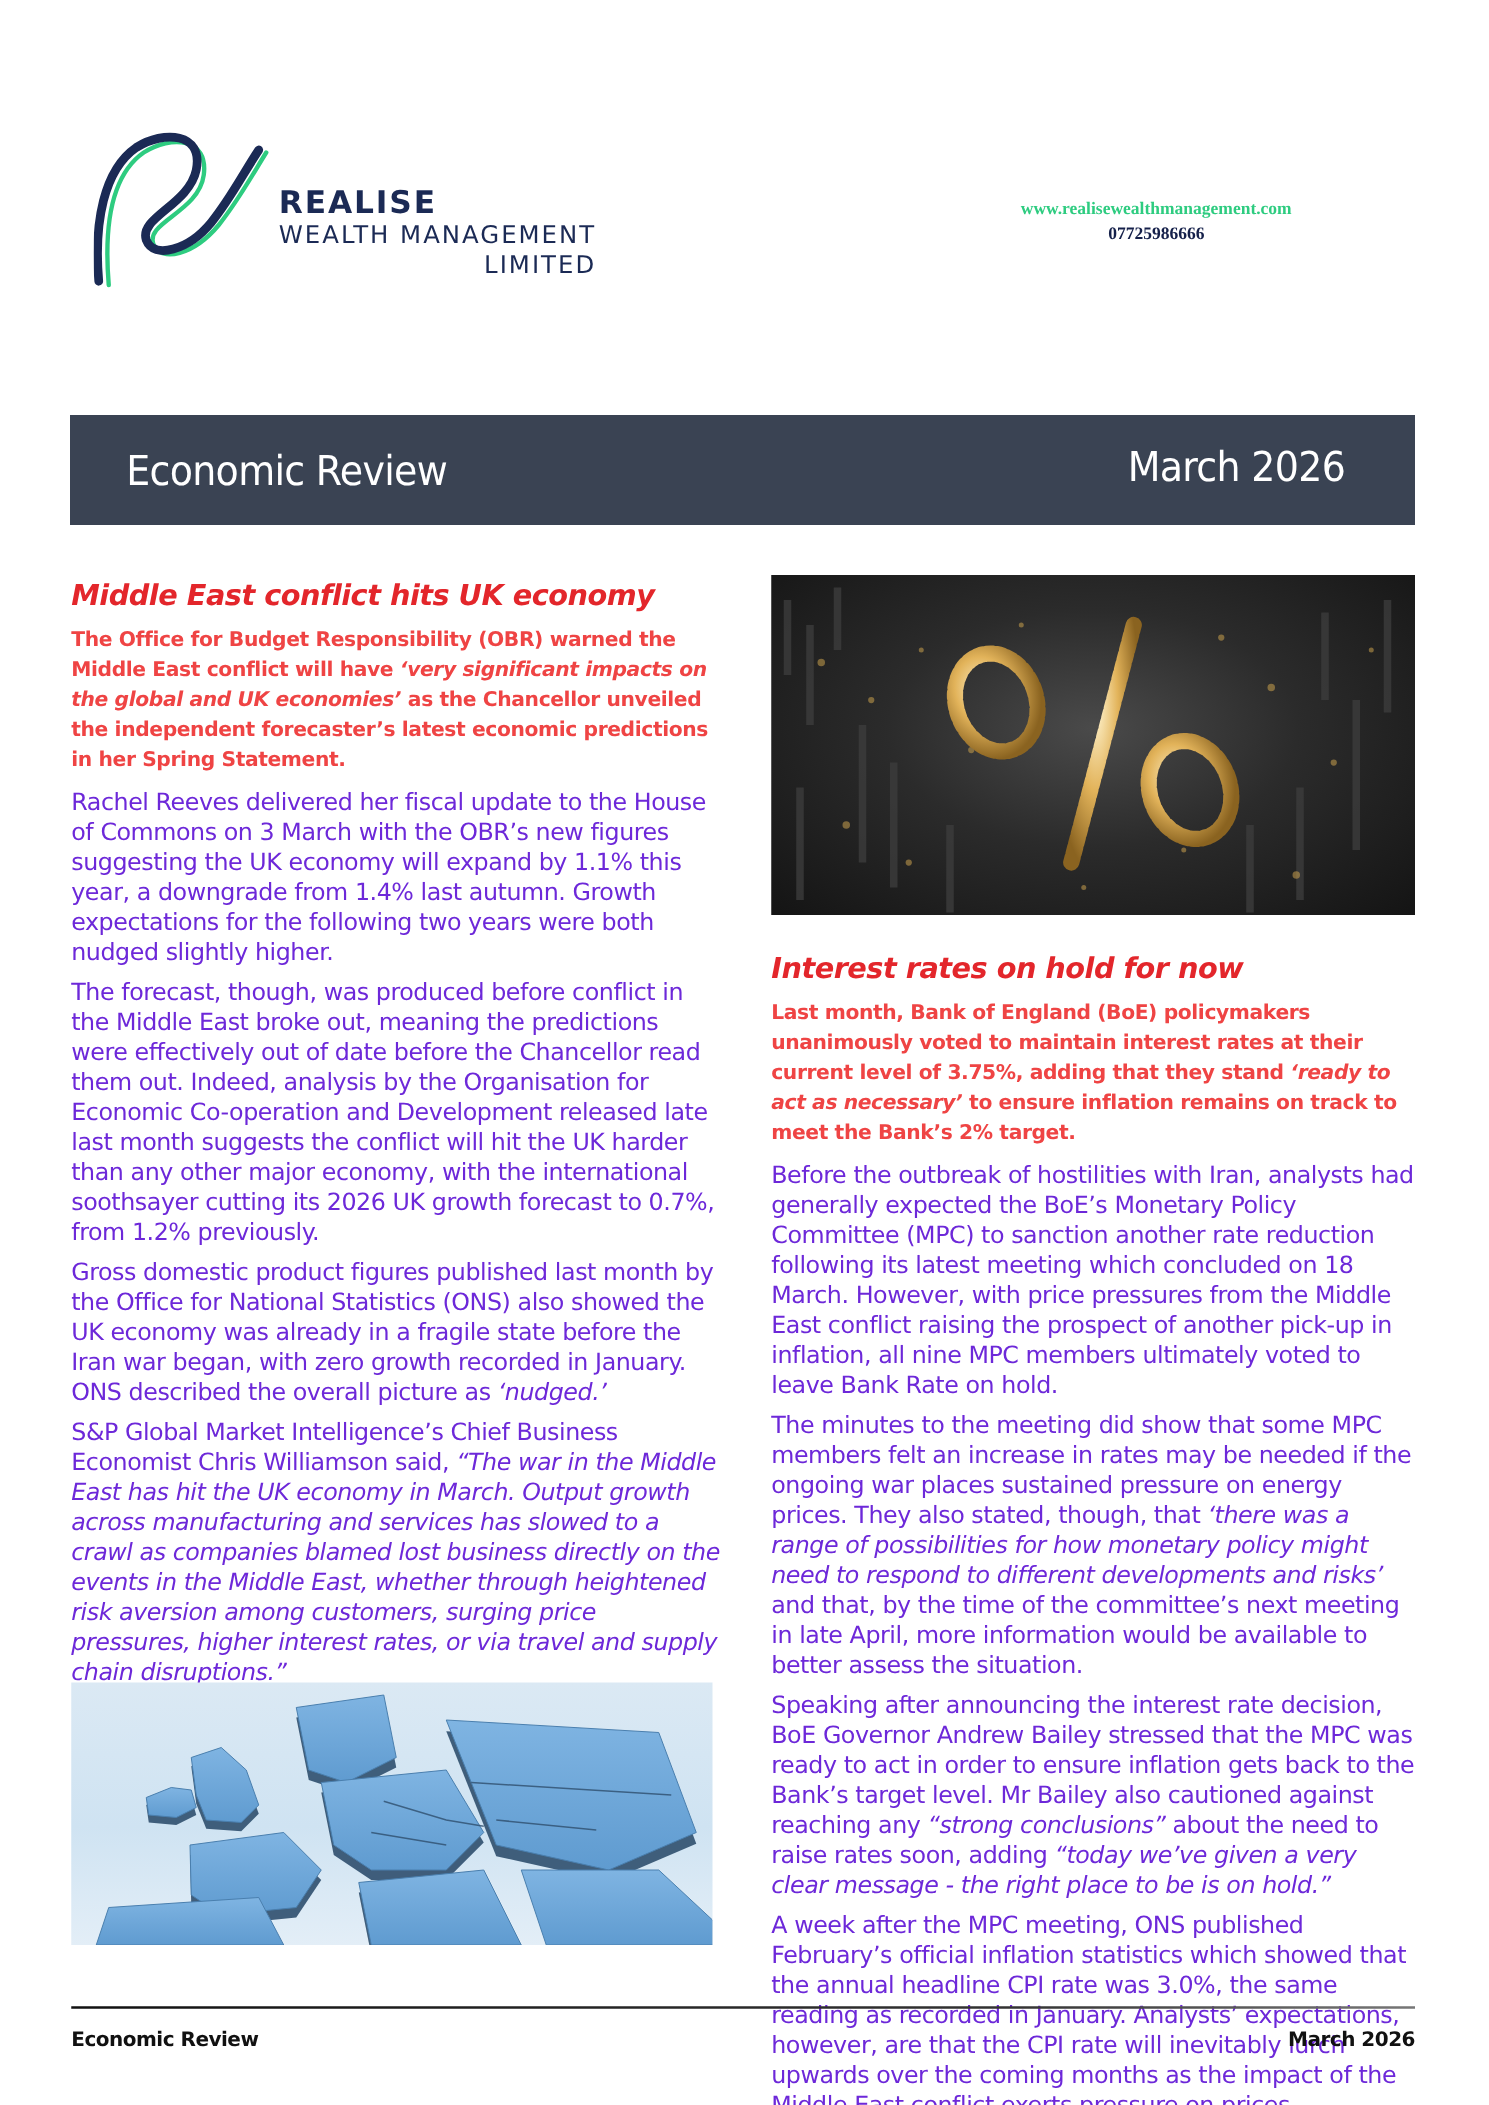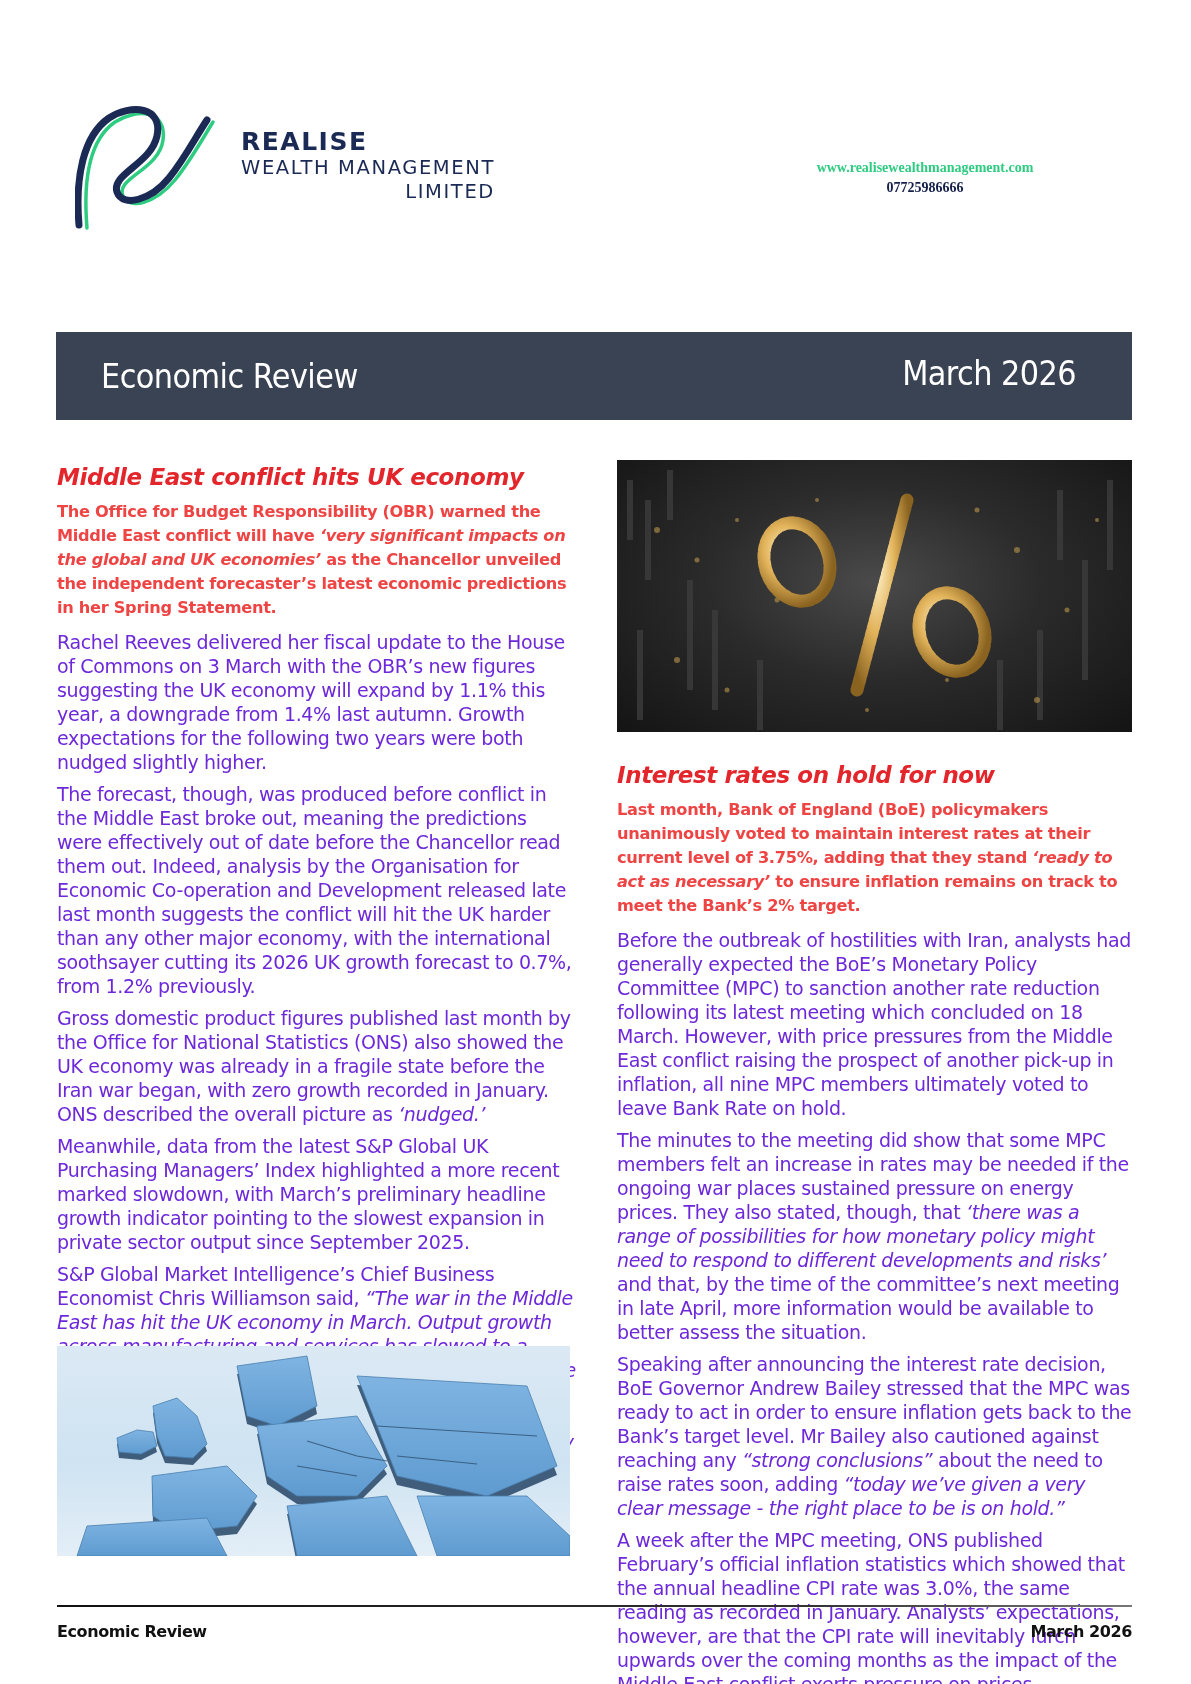--- a/index.html
+++ b/index.html
@@ -2,21 +2,21 @@
 <html><head>
 <meta charset="utf-8">
 <style>
   html, body { margin: 0; padding: 0; background: #ffffff; }
   body { width: 1191px; height: 1684px; position: relative; overflow: hidden; font-family: "DejaVu Sans", "Liberation Sans", sans-serif; color: #3a3a3a; }
   .abs { position: absolute; }
 
   
   .logo { left: 75px; top: 100px; width: 440px; height: 140px; }
   .logo svg { position: absolute; left: 0; top: 0; }
-  .logo-text { position: absolute; left: 148px; top: 28px; color: #1b2a55; margin-left: 18px; }
+  .logo-text { position: absolute; left: 148px; top: 48px; color: #1b2a55; }
   .logo-name { font-family: "DejaVu Sans", sans-serif; font-weight: bold; font-size: 25px; letter-spacing: 1.5px; line-height: 28px; }
   .logo-sub { font-family: "DejaVu Sans", sans-serif; font-size: 19.5px; letter-spacing: 1.6px; line-height: 24px; font-weight: normal; text-align: right; }
 
   .contact { left: 760px; top: 158px; width: 330px; text-align: center; font-family: Liberation Serif, serif; font-weight: bold; font-size: 14px; line-height: 20px; }
   .contact .web { color: #2ecc80; }
   .contact .phone { color: #15204a; }
 
   
   .banner { left: 56px; top: 332px; width: 1076px; height: 88px; background: #3a4353; color: #ffffff; }
   .banner .title { position: absolute; left: 45px; top: 25px; font-size: 33px; font-weight: normal; font-family: "DejaVu Sans", sans-serif; letter-spacing: -0.6px; transform: scaleX(0.92); transform-origin: left; }
@@ -65,21 +65,20 @@
   <div class="title">Economic Review</div>
   <div class="date">March 2026</div>
 </div>
 
 <div class="abs col col-left">
   <h2>Middle East conflict hits UK economy</h2>
   <p class="lead"><span>The Office for Budget Responsibility (OBR) warned the Middle East conflict will have </span><em>‘very significant impacts on the global and UK economies’</em><span> as the Chancellor unveiled the independent forecaster’s latest economic predictions in her Spring Statement.</span></p>
   <p class="body">Rachel Reeves delivered her fiscal update to the House of Commons on 3 March with the OBR’s new figures suggesting the UK economy will expand by 1.1% this year, a downgrade from 1.4% last autumn. Growth expectations for the following two years were both nudged slightly higher.</p>
   <p class="body">The forecast, though, was produced before conflict in the Middle East broke out, meaning the predictions were effectively out of date before the Chancellor read them out. Indeed, analysis by the Organisation for Economic Co-operation and Development released late last month suggests the conflict will hit the UK harder than any other major economy, with the international soothsayer cutting its 2026 UK growth forecast to 0.7%, from 1.2% previously.</p>
   <p class="body"><span>Gross domestic product figures published last month by the Office for National Statistics (ONS) also showed the UK economy was already in a fragile state before the Iran war began, with zero growth recorded in January. ONS described the overall picture as </span><em>‘nudged.’</em></p>
-  <p class="body">Meanwhile, data from the latest S&amp;P Global UK Purchasing Managers’ Index highlighted a more recent marked slowdown, with March’s preliminary headline growth indicator pointing to the slowest expansion in private sector output since September 2025.</p>
   <p class="body"><span>S&amp;P Global Market Intelligence’s Chief Business Economist Chris Williamson said, </span><em>“The war in the Middle East has hit the UK economy in March. Output growth across manufacturing and services has slowed to a crawl as companies blamed lost business directly on the events in the Middle East, whether through heightened risk aversion among customers, surging price pressures, higher interest rates, or via travel and supply chain disruptions.”</em></p>
 </div>
 
 <div class="abs img-map">
   <svg width="513" height="210" viewBox="0 0 513 210">
     <defs>
       <linearGradient id="land" x1="0" y1="0" x2="0" y2="1">
         <stop offset="0" stop-color="#7fb4e2"></stop>
         <stop offset="1" stop-color="#5f9bd0"></stop>
       </linearGradient>

